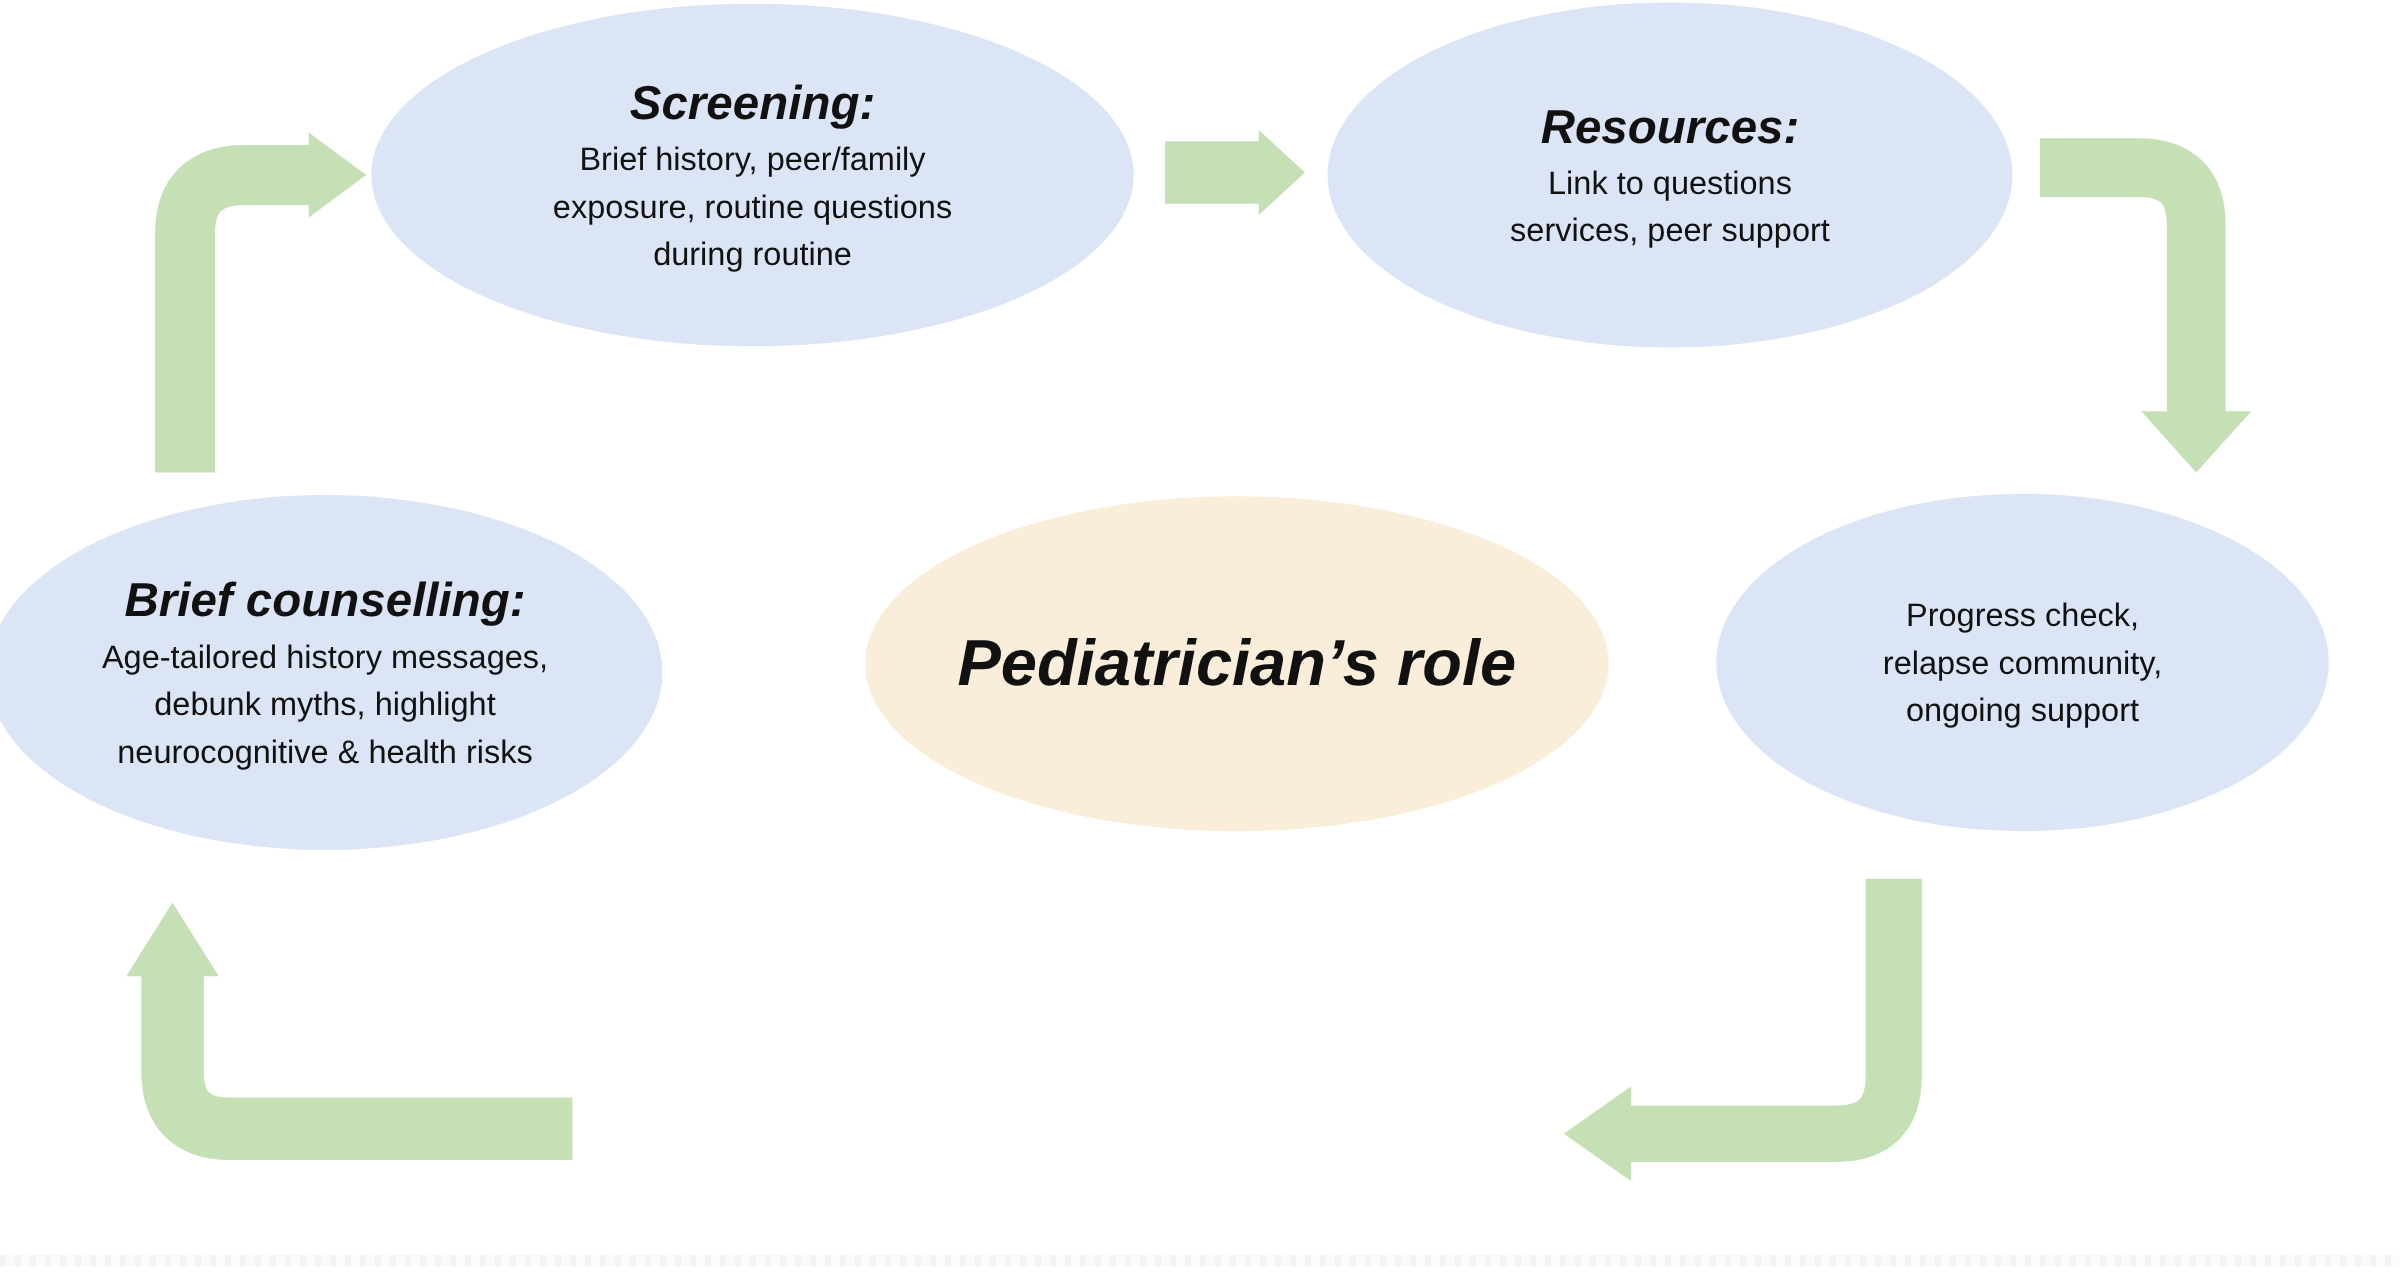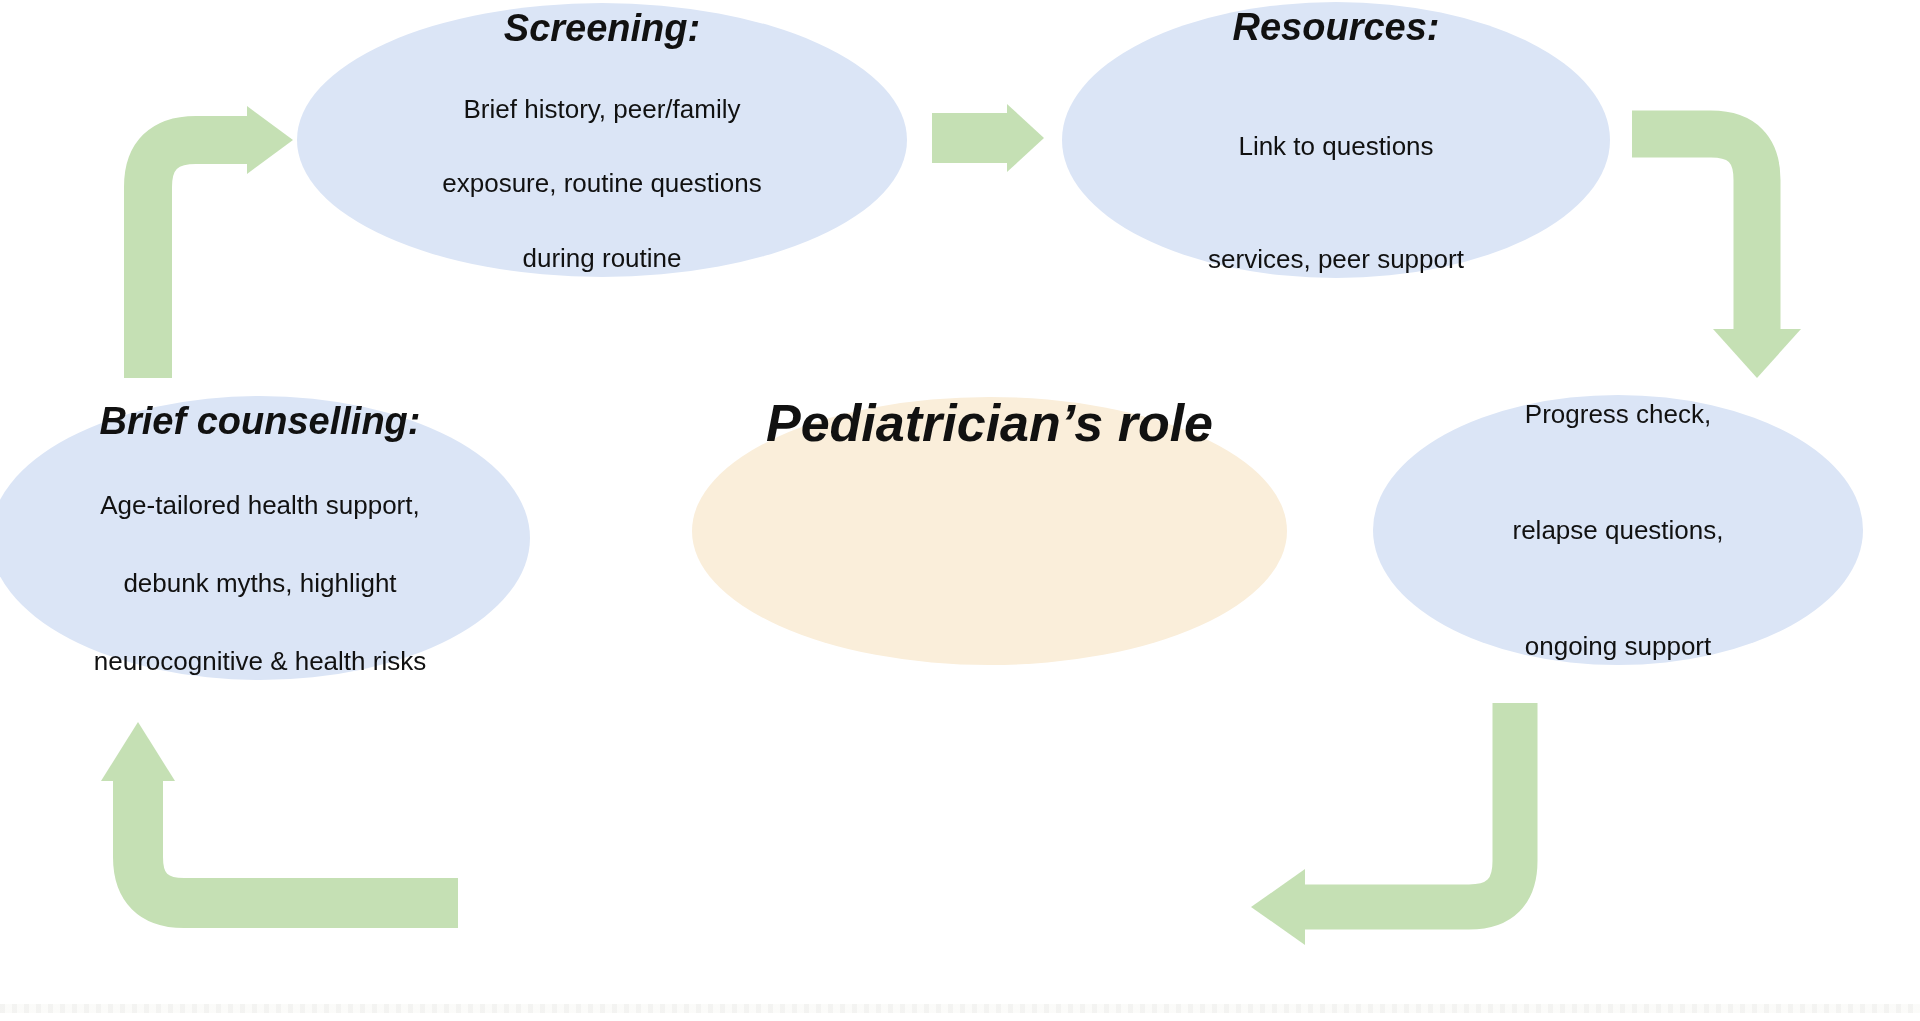--- a/index.html
+++ b/index.html
@@ -15,21 +15,21 @@
     background: var(--bg, #ffffff);
     font-family: "Liberation Sans", sans-serif;
     color: var(--text-color, #111111);
   }
   .ellipse {
     position: absolute;
     border-radius: 50%;
     display: flex;
     flex-direction: column;
     align-items: center;
-    justify-content: space-between;
+    justify-content: center;
     text-align: center;
   }
   .node { background: var(--node-fill, #dbe5f6); }
   .center-node { background: var(--center-fill, #faeeda); }
 
   .node-title {
     font-size: 38px;
     line-height: 50px;
     font-weight: bold;
     font-style: italic;
@@ -125,28 +125,28 @@
   </div>
 
   <div class="ellipse node n-resources">
     <div class="node-title">Resources:</div>
     <div class="node-line">Link to questions</div>
     <div class="node-line">services, peer support</div>
   </div>
 
   <div class="ellipse node n-followup">
     <div class="node-line">Progress check,</div>
-    <div class="node-line">relapse questions,</div>
+    <div class="node-line">relapse community,</div>
     <div class="node-line">ongoing support</div>
   </div>
 
 
   <div class="ellipse node n-brief">
     <div class="node-title">Brief counselling:</div>
-    <div class="node-line">Age-tailored health support,</div>
+    <div class="node-line">Age-tailored history messages,</div>
     <div class="node-line">debunk myths, highlight</div>
     <div class="node-line">neurocognitive &amp; health risks</div>
   </div>
 
   <div class="ellipse center-node n-center">
     <div class="center-title">Pediatrician’s role</div>
   </div>
 
   <div class="bottom-edge"></div>
 

